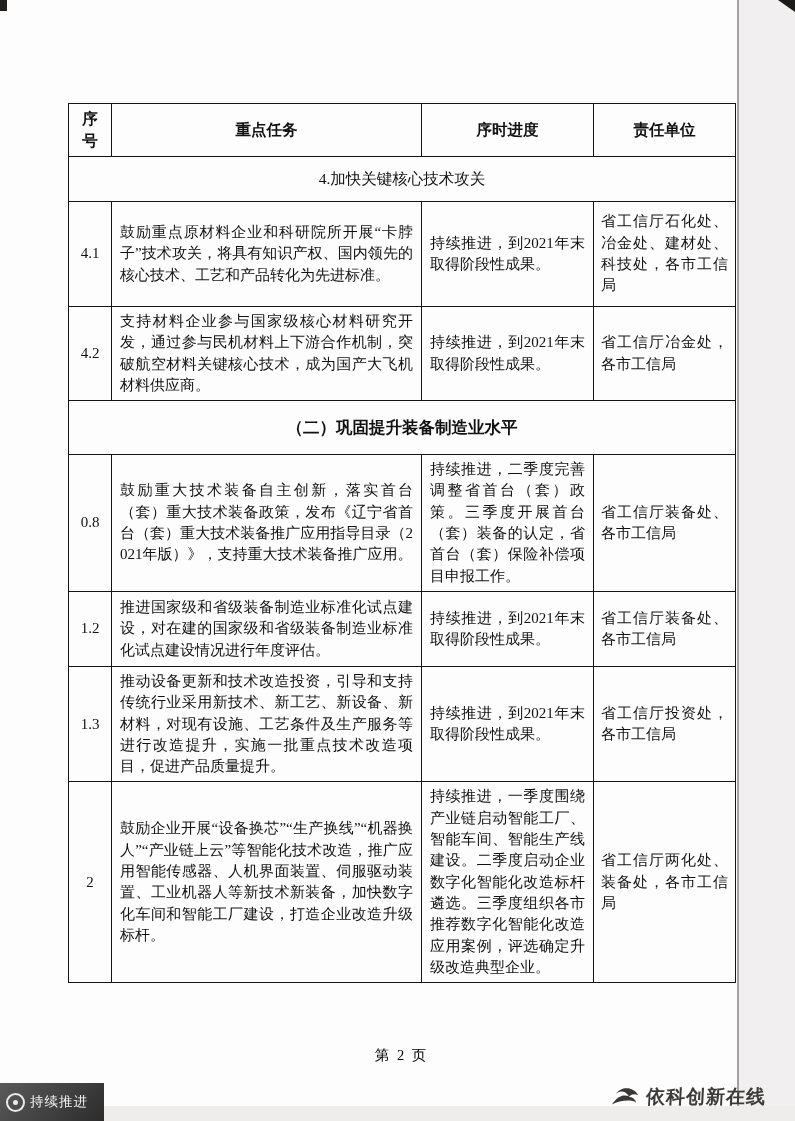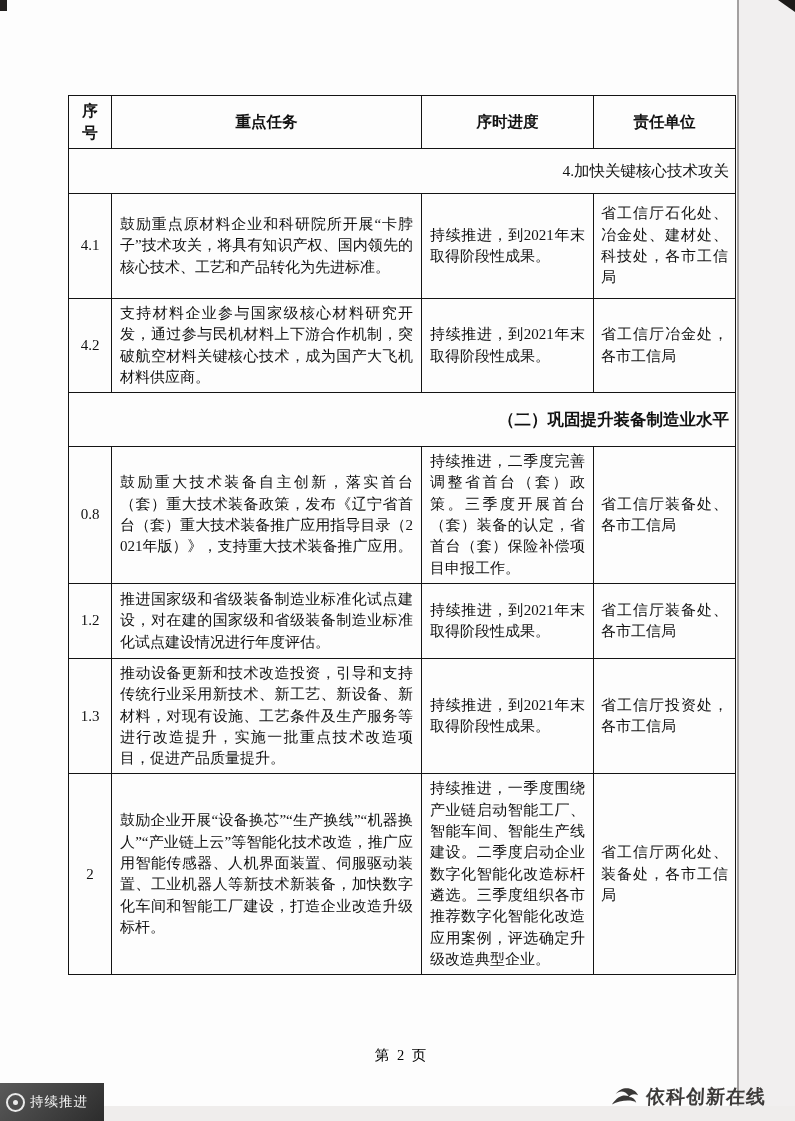--- a/index.html
+++ b/index.html
@@ -21,21 +21,21 @@
   .scan-strip-bottom{
     position:absolute;left:0;top:1106px;width:795px;height:15px;
     background:#efedec;
   }
   .corner-mark-tl{position:absolute;left:0;top:0;width:7px;height:11px;background:#23211f;}
   .corner-mark-tr{position:absolute;right:0;top:0;width:17px;height:12px;background:#1d1b19;
     clip-path:polygon(25% 0,100% 0,100% 100%,0 0);}
 
   
   table.doc-table{
-    position:absolute;left:68px;top:95px;
+    position:absolute;left:68px;top:103px;
     width:667px;
     border-collapse:collapse;
     table-layout:fixed;
     font-size:15px;
     line-height:1.42;
   }
   .doc-table td,.doc-table th{
     border:1.5px solid #141414;
     vertical-align:middle;
     padding:4px 8px;
@@ -43,21 +43,21 @@
   }
   .doc-table th{
     font-weight:bold;text-align:center;font-size:15.5px;
     height:40px;
   }
   td.cell-id{text-align:center;padding:4px 2px;}
   td.cell-task{text-align:justify;}
   td.cell-progress{text-align:justify;}
   td.cell-unit{text-align:justify;padding:4px 7px;}
   tr.section-row td{
-    text-align:right;padding:6px 6px;font-size:15.5px;
+    text-align:center;padding:6px 6px;font-size:15.5px;
   }
   tr.section-row.major td{
     font-weight:bold;font-size:16.5px;padding:10px 6px;
   }
 
   
   .page-footer{
     position:absolute;left:68px;top:1046px;width:667px;
     text-align:center;font-size:14.5px;letter-spacing:2px;color:#000000;
   }

